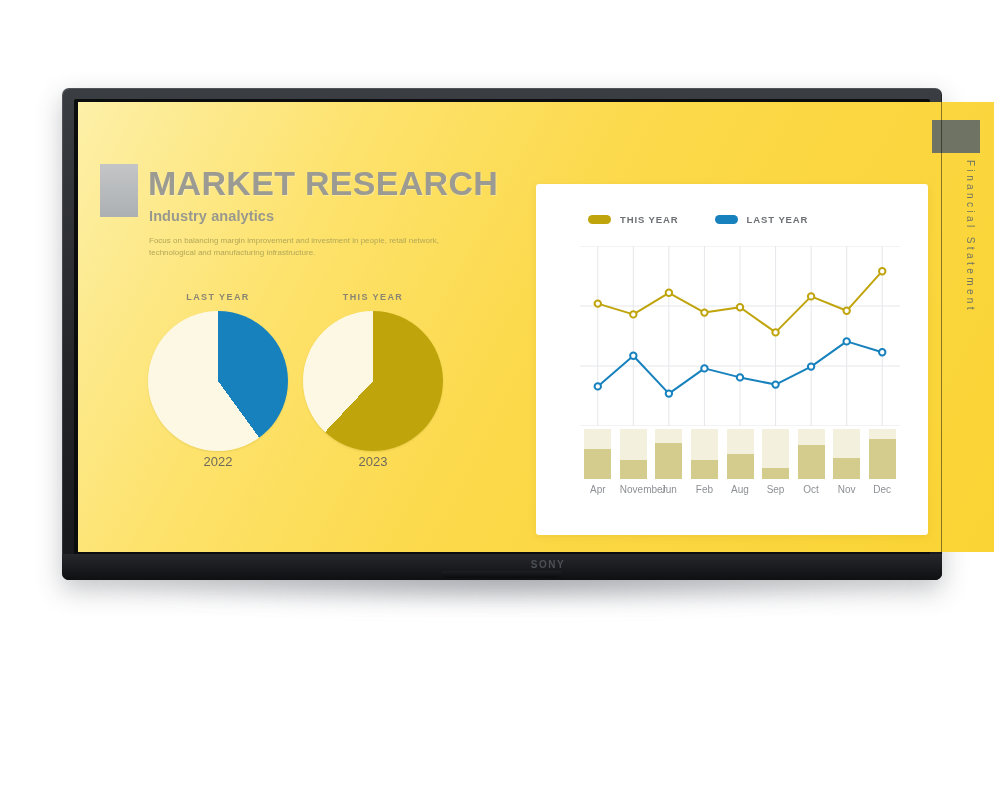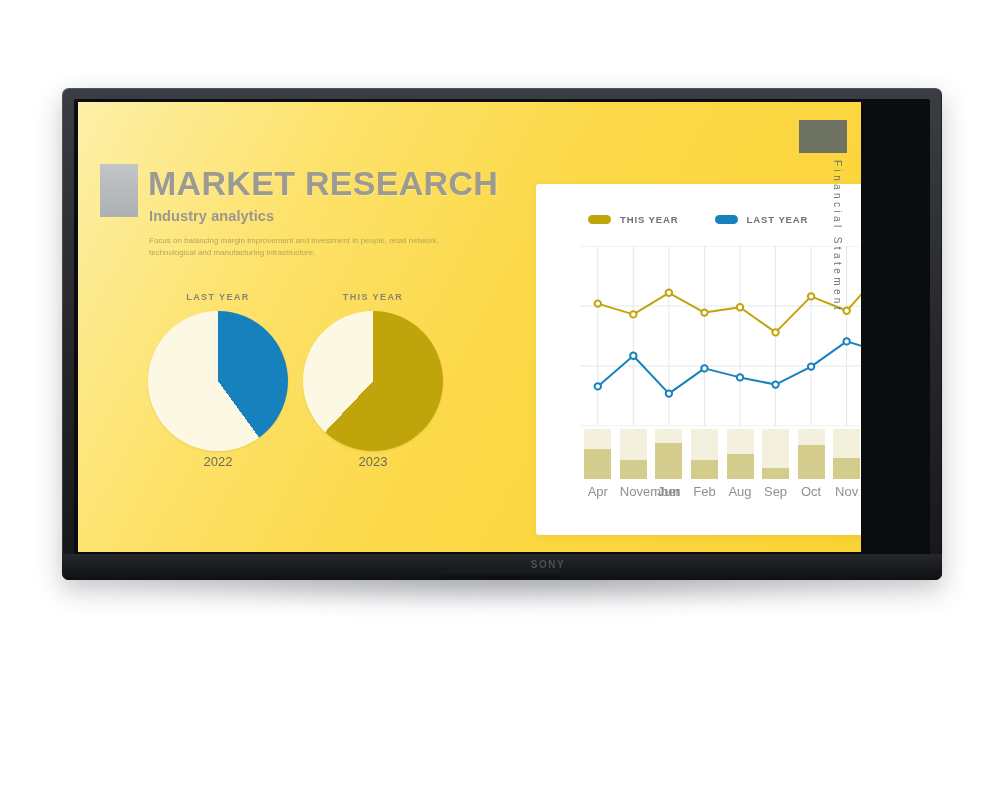--- a/index.html
+++ b/index.html
@@ -47,21 +47,21 @@
     width:120px;height:7px;border-radius:0 0 6px 6px;
     background:linear-gradient(180deg,#1c1e21,#0a0b0d);
   }
   .tv-led{
     position:absolute;left:50%;bottom:5px;transform:translateX(-50%);
     width:18px;height:2px;border-radius:2px;background:#5a5e66;opacity:.55;
   }
 
   
   .screen{
-    position:absolute;left:16px;top:14px;width:783px;height:450px;
+    position:absolute;left:16px;top:14px;width:916px;height:450px;
     overflow:hidden;
     background:linear-gradient(118deg,#fdf0a8 0%,#fde26c 26%,#fcd949 52%,#fbd63f 74%,#fad434 100%);
   }
 
   
   .title-block{
     position:absolute;left:22px;top:62px;width:38px;height:53px;
     background:linear-gradient(180deg,#c3c5c7 0%,#adb0b3 100%);
   }
   
@@ -128,21 +128,21 @@
   .sw{width:23px;height:9px;border-radius:5px;}
   .lg-t{font-size:9.5px;font-weight:bold;letter-spacing:.9px;color:#6c6f74;}
 
   .plot{position:absolute;left:44px;top:62px;width:320px;height:180px;}
   .plot svg{display:block;}
 
   .bars{position:absolute;left:44px;top:245px;width:320px;height:50px;}
   .bar{position:absolute;bottom:0;width:27px;height:50px;background:#f3f0dd;}
   .bar .fill{position:absolute;left:0;bottom:0;width:100%;background:#d3cc8c;}
   .months{position:absolute;left:44px;top:300px;width:320px;height:18px;}
-  .mo{position:absolute;top:0;width:27px;text-align:center;font-size:13px;color:#8d9095;}
+  .mo{position:absolute;top:0;width:27px;text-align:center;font-size:10px;color:#8d9095;}
 </style>
 </head>
 <body>
 
 <div class="stage">
 
   <div class="tv-shadow"></div>
 
   <div class="tv">
     <div class="tv-inner-edge"></div>
@@ -244,21 +244,21 @@
             <div class="bar" style="left: 253.167px; background: rgb(243, 240, 221);">
               <div class="fill" style="height: 42%; background: rgb(211, 204, 140);"></div>
             </div>
             <div class="bar" style="left: 288.722px; background: rgb(243, 240, 221);">
               <div class="fill" style="height: 80%; background: rgb(211, 204, 140);"></div>
             </div>
           </div>
         <div class="months">
             <div class="mo" style="left: 4.27778px;">Apr</div>
             <div class="mo" style="left: 39.8333px;">November</div>
-            <div class="mo" style="left: 75.3889px; font-weight: bold;">Jun</div>
+            <div class="mo" style="left: 75.3889px;">Jun</div>
             <div class="mo" style="left: 110.944px;">Feb</div>
             <div class="mo" style="left: 146.5px;">Aug</div>
             <div class="mo" style="left: 182.056px;">Sep</div>
             <div class="mo" style="left: 217.611px;">Oct</div>
             <div class="mo" style="left: 253.167px;">Nov</div>
             <div class="mo" style="left: 288.722px;">Dec</div>
           </div>
       </div>
 
       <div class="side-panel">

